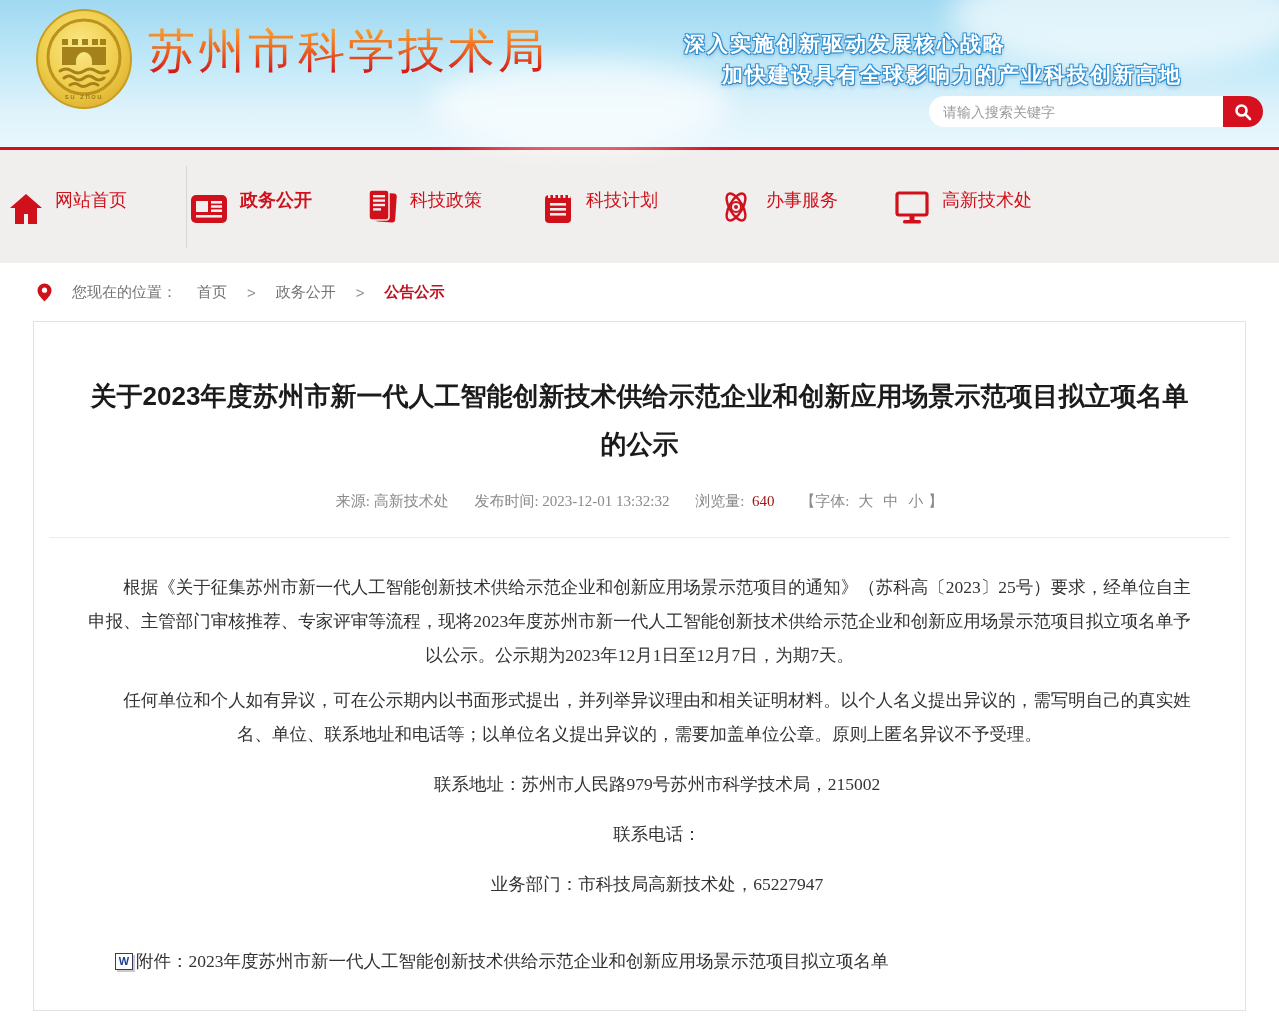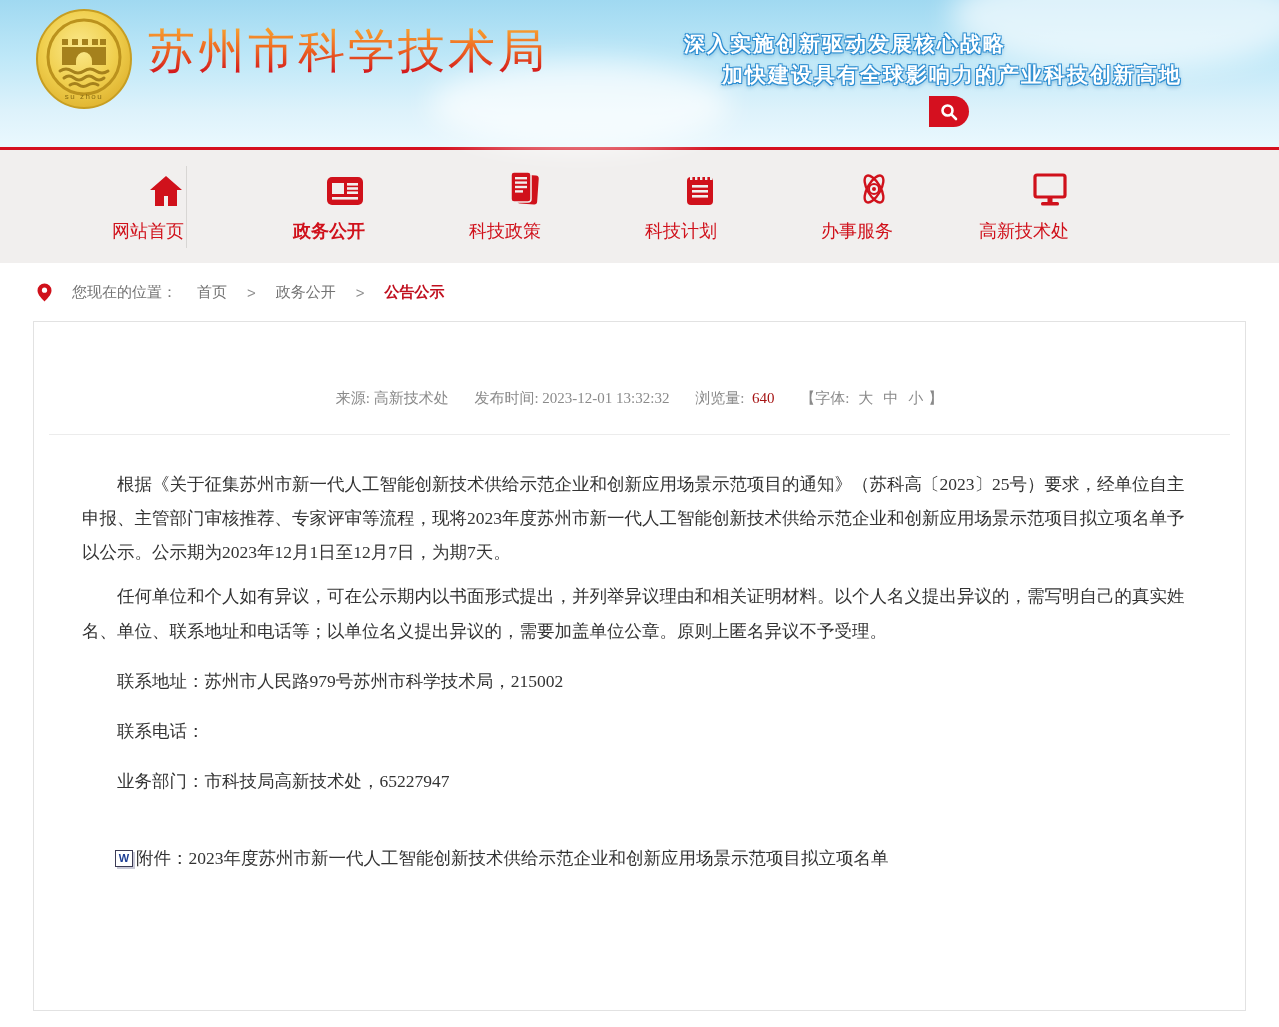--- a/index.html
+++ b/index.html
@@ -37,21 +37,21 @@
     font-size:14px;color:#555;background:#fff;
   }
   .search input::placeholder{color:#9a9a9a;}
   .search button{
     width:40px;border:none;background:#d5101f;border-radius:0 16px 16px 0;
     display:flex;align-items:center;justify-content:center;cursor:pointer;
   }
   
   .navbar{height:113px;background:#f1efee;display:flex;align-items:center;padding-left:8px;}
   .nav-item{
-    width:176px;display:flex;flex-direction:column;align-items:flex-end;gap:11px;
+    width:176px;display:flex;flex-direction:row;align-items:flex-start;gap:11px;
     color:var(--accent);font-size:18px;cursor:pointer;
   }
   .nav-item .icn{height:38px;display:flex;align-items:flex-end;}
   .nav-item.active .lbl{font-weight:bold;}
   .nav-divider{width:1px;height:82px;background:#d8d6d4;margin:0 2px;}
   
   .breadcrumb{display:flex;align-items:center;height:46px;padding-left:37px;margin-top:6px;
     font-size:15px;color:#737373;gap:20px;}
   .breadcrumb .crumb{color:#737373;cursor:pointer;}
   .breadcrumb .sep{color:#8d8d8d;}
@@ -67,21 +67,21 @@
   .meta-wrap{border-bottom:1px solid #ececec;margin:17px -33px;padding-bottom:26px;}
   .meta{
     text-align:center;color:#8a8a8a;font-size:15px;
     font-family:"Liberation Serif","DejaVu Serif",serif;
   }
   .meta .seg{margin:0 11px;}
   .meta .views-num{color:#a61515;margin-left:4px;}
   .meta .fsize{margin:0 5px;cursor:pointer;}
   .body-text{
     font-family:"Liberation Serif","DejaVu Serif",serif;
-    font-size:17.5px;color:#333;line-height:1.95;margin-top:32px;
+    font-size:17.5px;color:#333;line-height:1.95;margin-top:32px;text-align:center;
   }
   .body-text p{margin:0 0 10px;text-indent:2em;}
   .body-text p.contact{margin:16px 0;}
   .attachment{
     margin-top:48px;padding-left:33px;font-family:"Liberation Serif","DejaVu Serif",serif;
     font-size:17.5px;color:#333;display:flex;align-items:center;
   }
   .attach-icon{
     width:18px;height:17px;border:1px solid #3b3b55;background:#fff;color:#1d3e95;
     font-family:"Liberation Sans",sans-serif;font-size:11px;font-weight:bold;
@@ -118,20 +118,21 @@
         <path d="M30 69 q5 -4 10 0 t10 0 t10 0 t10 0"></path>
         <path d="M36 76 q5 -3 9 0 t9 0 t10 0"></path>
       </g>
       <text x="50" y="90" text-anchor="middle" font-size="8" letter-spacing="1.5" fill="#8a6d14">su zhou</text>
     </svg>
   </div>
   <div class="site-title">苏州市科学技术局</div>
   <div class="slogan l1">深入实施创新驱动发展核心战略</div>
   <div class="slogan l2">加快建设具有全球影响力的产业科技创新高地</div>
   <div class="search">
+    <input type="text" placeholder="请输入搜索关键字" style="">
     <button>
       <svg width="18" height="18" viewBox="0 0 18 18">
         <circle cx="7.5" cy="7.5" r="5" fill="none" stroke="#fff" stroke-width="2.6"></circle>
         <line x1="11.4" y1="11.4" x2="16" y2="16" stroke="#fff" stroke-width="2.6" stroke-linecap="round"></line>
       </svg>
     </button>
   </div>
 </div>
 
 <div class="navbar">
@@ -218,20 +219,21 @@
   </svg>
   <span>您现在的位置：</span>
   <span class="crumb">首页</span>
   <span class="sep">&gt;</span>
   <span class="crumb">政务公开</span>
   <span class="sep">&gt;</span>
   <span class="current">公告公示</span>
 </div>
 
 <div class="content-box">
+  <h1 class="article-title">关于2023年度苏州市新一代人工智能创新技术供给示范企业和创新应用场景示范项目拟立项名单的公示</h1>
 
   <div class="meta-wrap">
     <div class="meta">
       <span class="seg"><span>来源: </span><span>高新技术处</span></span>
       <span class="seg"><span>发布时间: </span><span>2023-12-01 13:32:32</span></span>
       <span class="seg"><span>浏览量: </span><span class="views-num">640</span></span>
       <span class="seg">
         <span>【字体: </span><span class="fsize">大</span><span class="fsize">中</span><span class="fsize">小</span><span>】</span>
       </span>
     </div>

